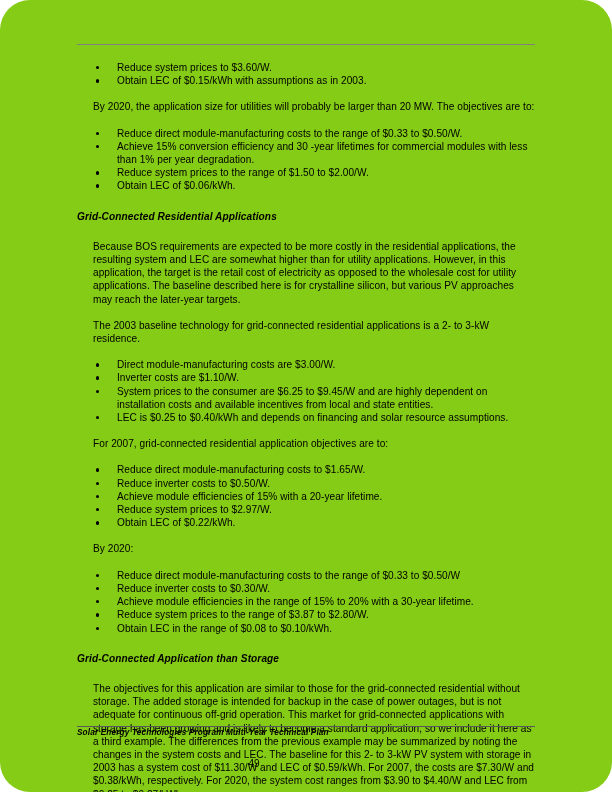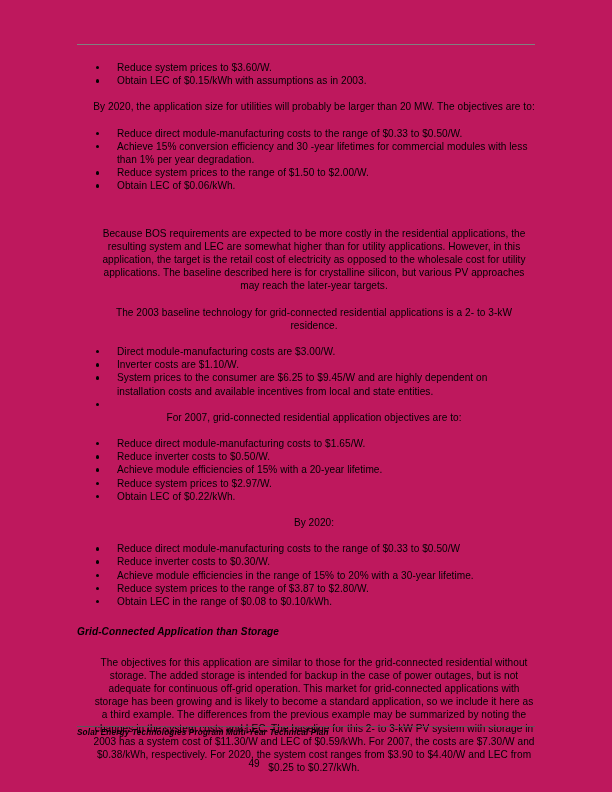--- a/index.html
+++ b/index.html
@@ -10,43 +10,44 @@
   }
   body {
     font-family: "Liberation Sans", sans-serif;
     color: #000000;
   }
   .page {
     position: relative;
     width: 612px;
     height: 792px;
     margin: 0 auto;
-    background: #be185d;
+    background: #84cc16;
     overflow: hidden;
     box-sizing: border-box;
+    border-radius: 30px;
   }
   .header-rule {
     position: absolute;
     left: 77px;
     top: 44px;
     width: 458px;
     height: 0;
     border-top: 1px solid #808080;
   }
   .body-area {
     position: absolute;
     left: 77px;
     top: 61px;
     width: 458px;
   }
   p.para {
     margin: 0 0 0 16px;
     font-size: 10.1px;
     line-height: 13.2px;
-    text-align: center;
+    text-align: left;
     letter-spacing: 0.005em;
   }
   .gap-md { height: 13px; }
   .gap-lg { height: 17px; }
   h2.heading {
     margin: 0;
     font-size: 10.1px;
     line-height: 13.2px;
     font-weight: bold;
     font-style: italic;
@@ -142,20 +143,21 @@
         <span>Reduce system prices to the range of $1.50 to $2.00/W.</span>
       </li>
       <li>
         <span class="bullet-dot"></span>
         <span>Obtain LEC of $0.06/kWh.</span>
       </li>
     </ul>
 
     <div class="gap-lg"></div>
 
+    <h2 class="heading">Grid-Connected Residential Applications</h2>
 
     <div class="gap-lg"></div>
 
     <p class="para">Because BOS requirements are expected to be more costly in the residential applications, the resulting system and LEC are somewhat higher than for utility applications. However, in this application, the target is the retail cost of electricity as opposed to the wholesale cost for utility applications. The baseline described here is for crystalline silicon, but various PV approaches may reach the later-year targets.</p>
 
     <div class="gap-md"></div>
 
     <p class="para">The 2003 baseline technology for grid-connected residential applications is a 2- to 3-kW residence.</p>
 
     <div class="gap-md"></div>
@@ -168,20 +170,21 @@
       <li>
         <span class="bullet-dot"></span>
         <span>Inverter costs are $1.10/W.</span>
       </li>
       <li>
         <span class="bullet-dot"></span>
         <span>System prices to the consumer are $6.25 to $9.45/W and are highly dependent on installation costs and available incentives from local and state entities.</span>
       </li>
       <li>
         <span class="bullet-dot"></span>
+        <span>LEC is $0.25 to $0.40/kWh and depends on financing and solar resource assumptions.</span>
       </li>
     </ul>
 
     <div class="gap-md"></div>
 
     <p class="para">For 2007, grid-connected residential application objectives are to:</p>
 
     <div class="gap-md"></div>
 
     <ul class="bullets">

